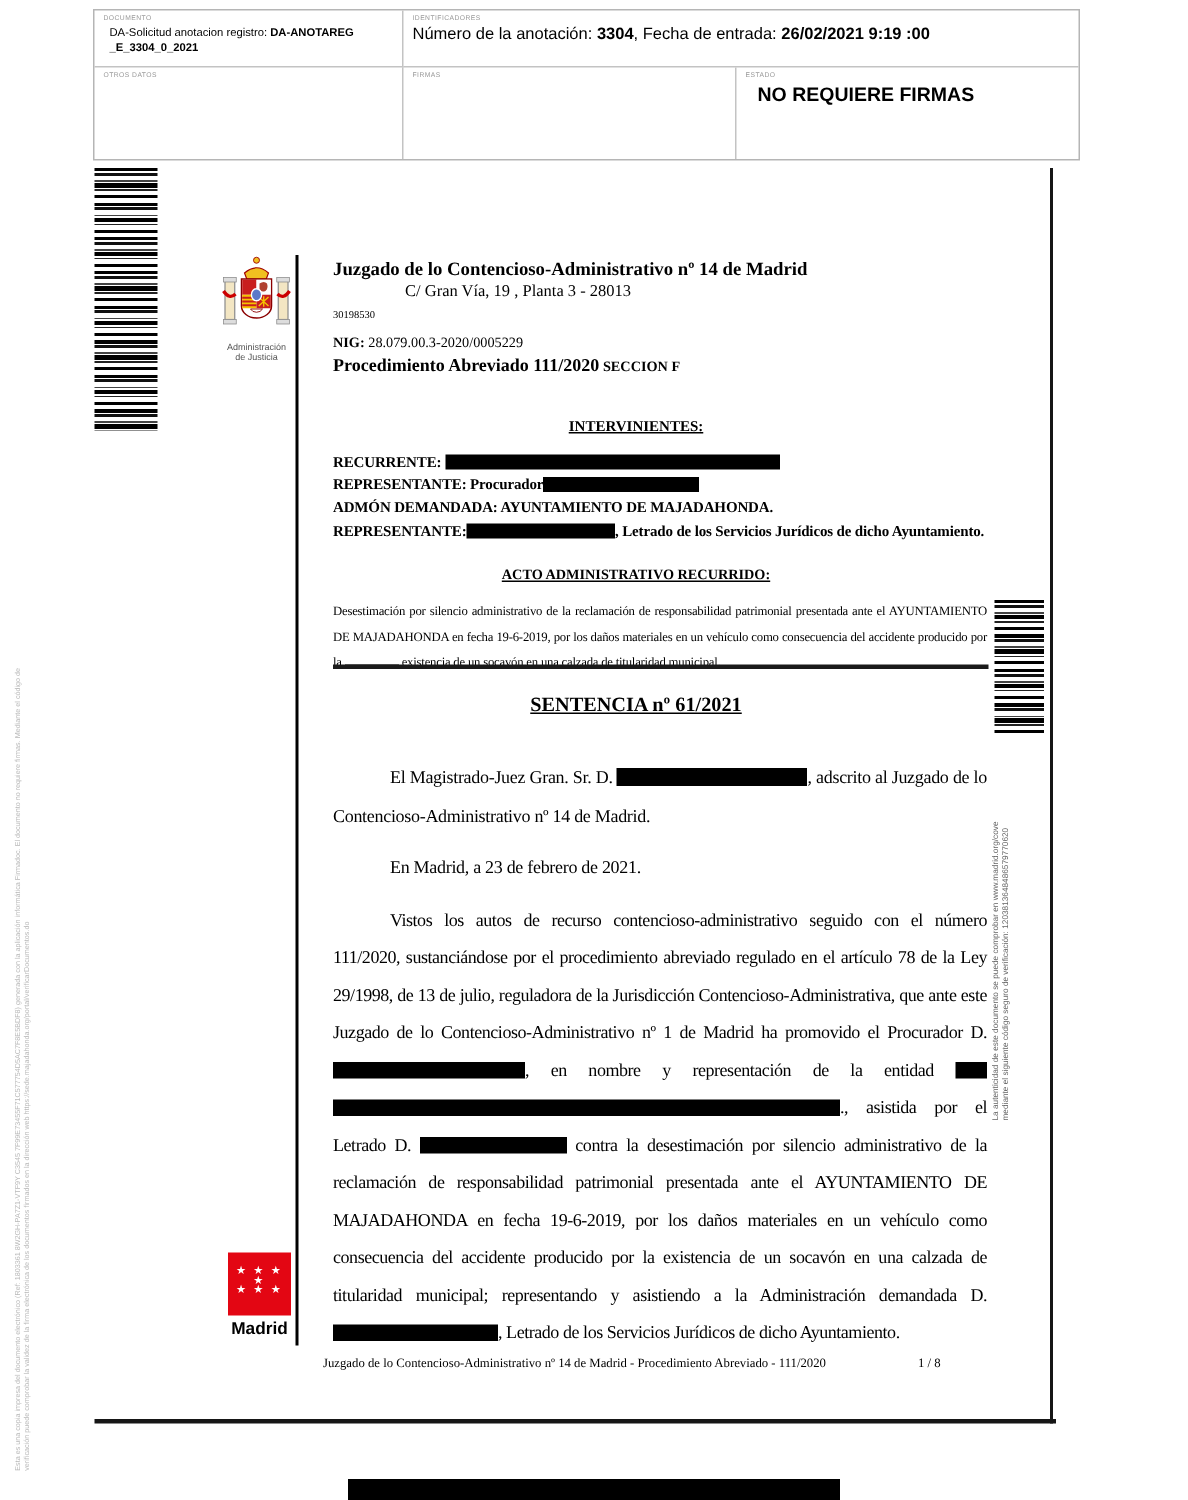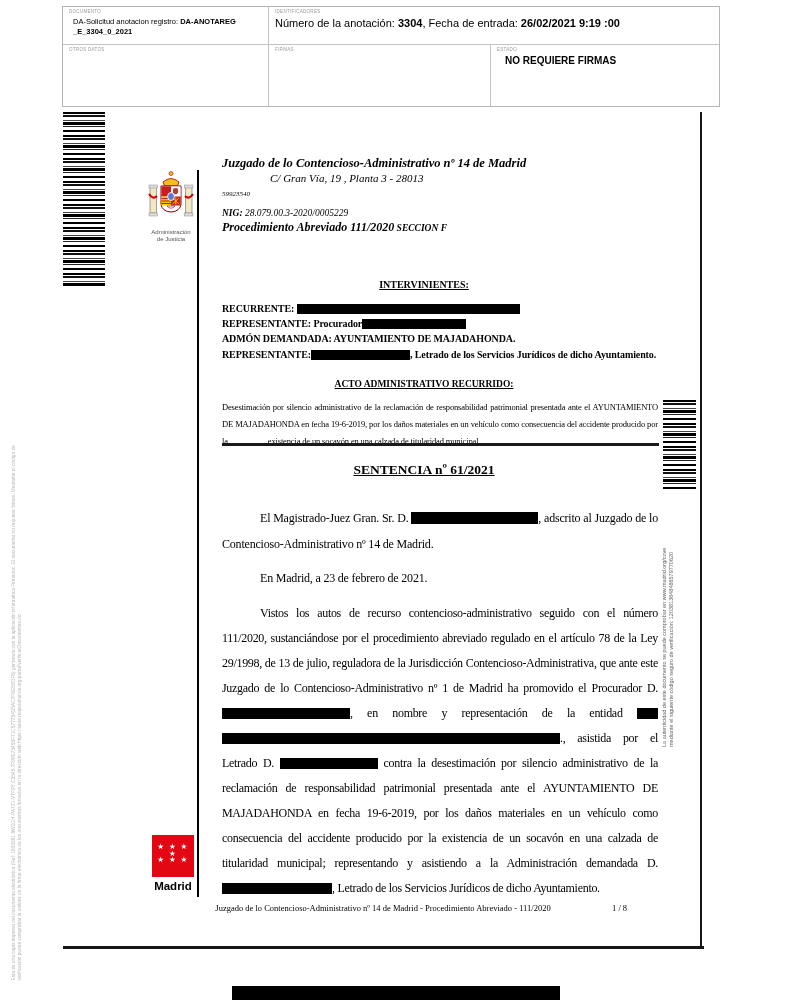--- a/index.html
+++ b/index.html
@@ -15,21 +15,21 @@
   .cell.c-ident{grid-column:2/4;border-right:none;}
   .cell.c-otros{border-bottom:none;}
   .cell.c-firmas{border-bottom:none;}
   .cell.c-estado{border-right:none;border-bottom:none;}
   .h-label{font-size:4.5px;color:#9a9a9a;letter-spacing:.3px;line-height:6px;margin-bottom:2px;}
   .docu-text{font-size:7.5px;line-height:9.5px;padding-left:4px;}
   .ident-text{font-size:11px;line-height:13.5px;}
   .otros-text{font-size:7.5px;line-height:9.5px;}
   .otros-text b{font-size:8px;}
   .cod-val{font-size:9px;}
-  .estado-text{font-size:10px;font-weight:bold;padding-left:8px;margin-top:1px;}
+  .estado-text{font-size:13px;font-weight:bold;padding-left:8px;margin-top:1px;}
 
   
   #b-bottom{position:absolute;left:63px;top:946px;width:641px;height:3px;background:#161616;}
   #b-right{position:absolute;left:700px;top:112px;width:2px;height:837px;background:#161616;}
   #v-sep{position:absolute;left:197px;top:170px;width:1.5px;height:727px;background:#000;}
 
   
   .barcode{background:repeating-linear-gradient(180deg,
       #000 0 2px,#fff 2px 3px,#111 3px 5px,#fff 5px 8px,
       #444 8px 9px,#fff 9px 10px,#000 10px 13px,#fff 13px 14px,
@@ -43,21 +43,21 @@
       font-family:"Liberation Sans",sans-serif;font-size:6px;line-height:7px;color:#555;}
   #madrid{position:absolute;left:151px;top:835px;width:44px;}
   .flag{width:42px;height:42px;background:#e30613;position:relative;margin:0 auto;}
   .stars-row{position:absolute;left:0;width:42px;text-align:center;color:#fff;
       font-size:7.5px;letter-spacing:1.5px;line-height:7px;}
   .sr1{top:8px;} .sr2{top:21px;}
   .madrid-label{font-family:"Liberation Sans",sans-serif;font-weight:bold;font-size:11.5px;
       text-align:center;margin-top:3px;}
 
   
-  #court{position:absolute;left:222px;top:156px;width:436px;font-style:italic;}
+  #court{position:absolute;left:222px;top:172px;width:436px;}
   .court-title{font-size:12.5px;font-weight:bold;line-height:14px;}
   .court-addr{font-size:11px;line-height:13px;margin-top:2px;margin-left:48px;}
   .court-code{font-size:7px;line-height:8px;margin-top:5px;}
   .court-nig{font-size:9.5px;line-height:11px;margin-top:10px;}
   .court-proc{font-size:12px;font-weight:bold;line-height:13px;margin-top:2px;}
   .court-section{font-size:9.5px;}
 
   
   .doc-h{position:absolute;left:206px;width:436px;text-align:center;font-weight:bold;
       text-decoration:underline;}
@@ -156,21 +156,21 @@
     <ellipse cx="23" cy="26.5" rx="3.4" ry="4" fill="#5b79c9" stroke="#fff" stroke-width="0.9"></ellipse>
   </svg>
   <div id="arms-caption">
     <div>Administración</div>
     <div>de Justicia</div>
   </div>
 
   <div id="court">
     <div class="court-title">Juzgado de lo Contencioso-Administrativo nº 14 de Madrid</div>
     <div class="court-addr">C/ Gran Vía, 19 , Planta 3 - 28013</div>
-    <div class="court-code">59923540</div>
+    <div class="court-code">30198530</div>
     <div class="court-nig"><b>NIG: </b><span>28.079.00.3-2020/0005229</span></div>
     <div class="court-proc"><span>Procedimiento Abreviado 111/2020</span><span class="court-section"> SECCION F</span></div>
   </div>
 
   <div class="doc-h" id="h-interv">INTERVINIENTES:</div>
   <div id="interv-lines">
     <div><span>RECURRENTE:</span> <span class="rd rd10" style="width:223px"></span></div>
     <div><span>REPRESENTANTE: Procurador</span><span class="rd rd10" style="width:104px"></span></div>
     <div>ADMÓN DEMANDADA: AYUNTAMIENTO DE MAJADAHONDA.</div>
     <div><span>REPRESENTANTE:</span><span class="rd rd10" style="width:99px"></span><span>, Letrado de los Servicios Jurídicos de dicho Ayuntamiento.</span></div>

